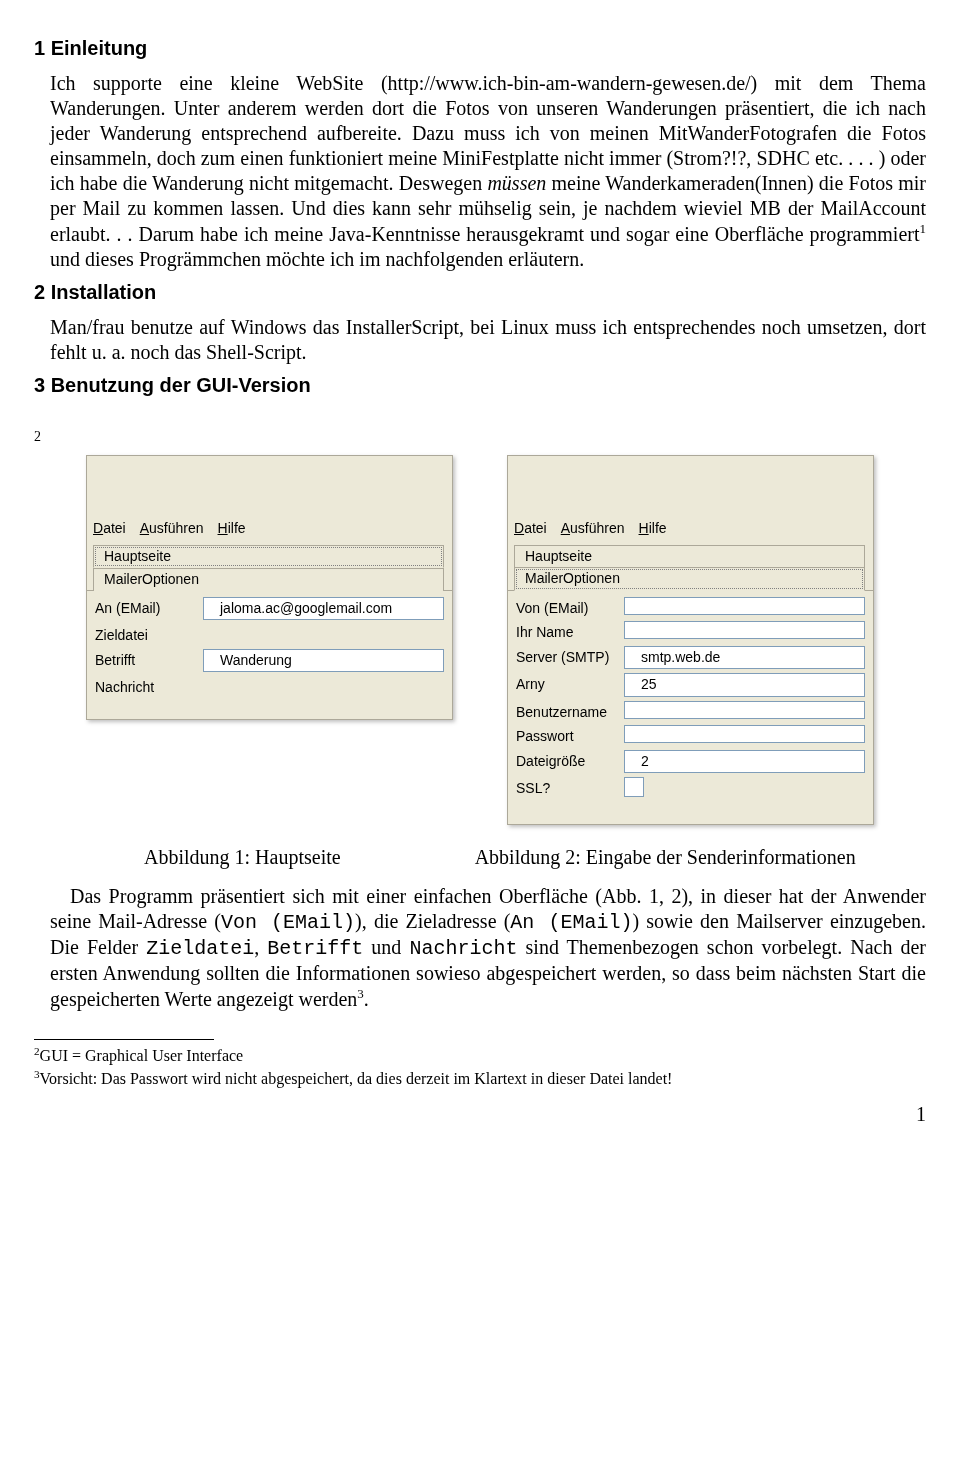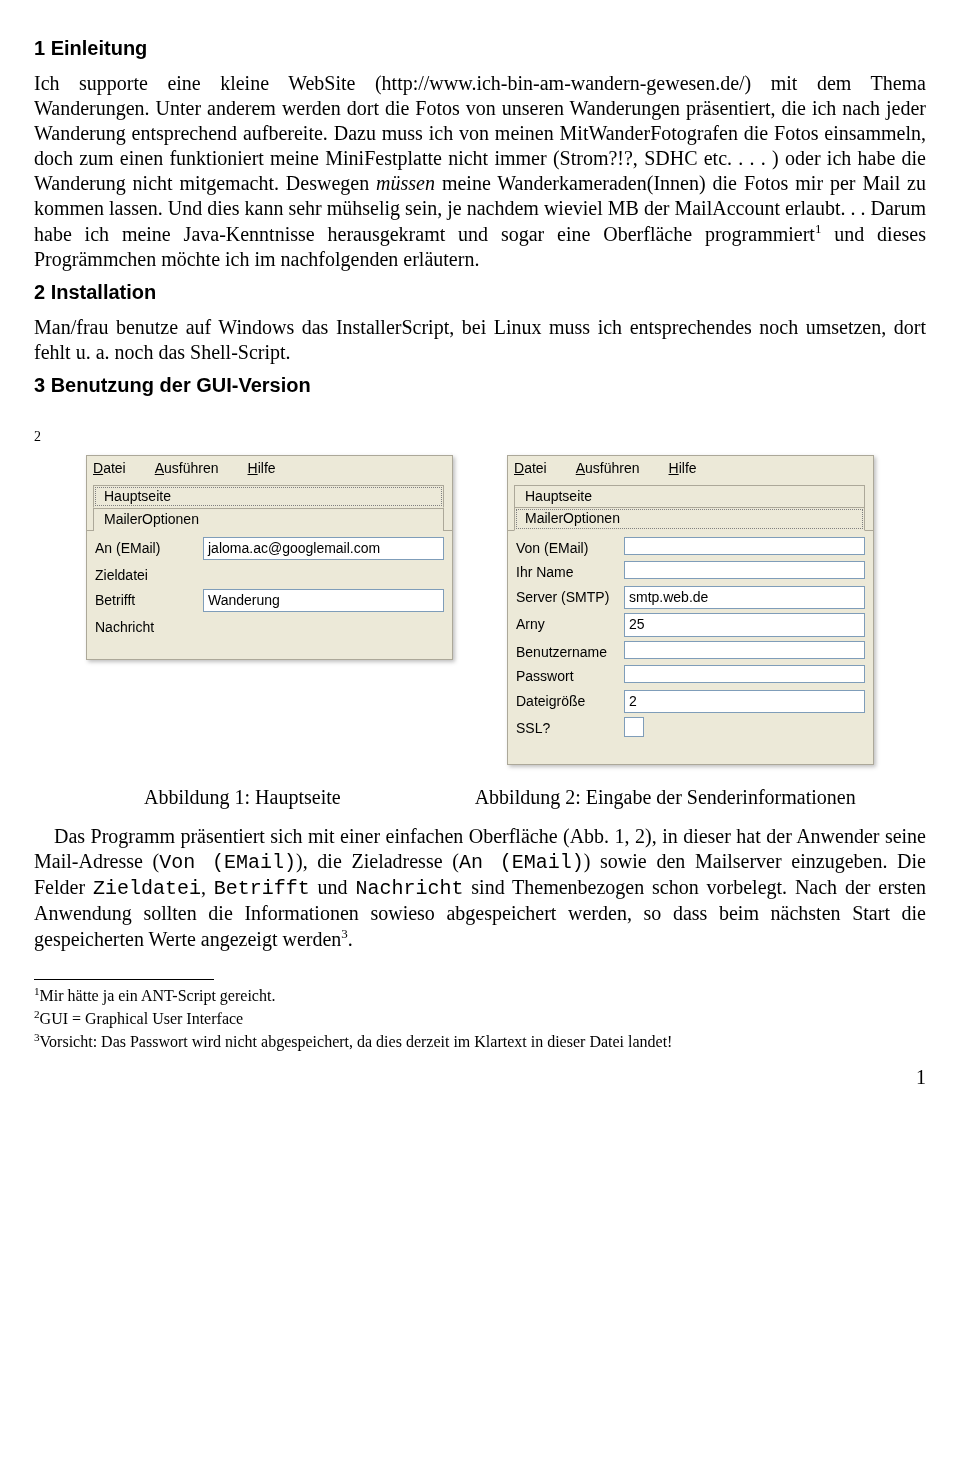--- a/index.html
+++ b/index.html
@@ -12,36 +12,36 @@
     padding: 28px 34px 40px 34px;
     width: 960px;
     box-sizing: border-box;
   }
   h1.sec {
     font-family: Arial, Helvetica, sans-serif;
     font-weight: bold;
     font-size: 20px;
     margin: 8px 0 10px 0;
   }
-  p { margin: 0 0 6px 0; text-align: justify; }
+  p { margin: 0 0 6px 16px; text-align: justify; }
   .ital { font-style: italic; }
   .mono { font-family: "Courier New", Courier, monospace; }
   .fnref { font-size: 0.65em; vertical-align: super; }
   .fnmarker-small { font-size: 14px; margin-top: 30px; }
   .figrow { display: flex; gap: 54px; margin: 10px 0 16px 0; align-items: flex-start; justify-content:center; }
   .appwin {
     width: 365px;
     background: #ece9d8;
     border: 1px solid #aca899;
     box-shadow: 2px 2px 4px rgba(0,0,0,.25);
     font-family: Tahoma, Arial, sans-serif;
     font-size: 14px;
     color: #000;
   }
-  .menubar { padding: 4px 6px 2px 6px; display:flex; gap:29px; }
+  .menubar { padding: 20px 6px 2px 6px; display:flex; gap:14px;margin-top:44px; }
   .m-item { }
   .m-item .ul { text-decoration: underline; }
   .tabbar { display:flex; padding: 4px 6px 0 6px; flex-direction: column; }
   .tab {
     border: 1px solid #aca899;
     border-bottom: none;
     padding: 2px 10px;
     background: #ece9d8;
     margin-right: 2px;
     position: relative;
@@ -58,21 +58,21 @@
     border-top: 1px solid #aca899;
     padding: 6px 8px 18px 8px;
     background: #ece9d8;
   }
   .frow { display:flex; align-items:flex-start; margin-bottom:4px; }
   .flabel { width: 108px; flex:none; padding-top:3px; }
   .finput {
     flex:1;
     background:#fff;
     border:1px solid #7f9db9;
-    padding:2px 4px;
+    padding:2px 16px;
     min-height:18px;
     box-sizing:border-box;
   }
   .ftextarea {
     white-space: pre-line;
     height: 160px;
   }
   .fchk {
     width:18px;height:18px;background:#fff;border:1px solid #7f9db9;display:inline-block;
   }
@@ -182,18 +182,17 @@
   <div class="cap" style="text-align:center;">Abbildung 1: Hauptseite</div>
   <div class="cap cap2">Abbildung 2: Eingabe der Senderinformationen</div>
 </div>
 
 <p style="text-indent:20px;">
   <span>Das Programm präsentiert sich mit einer einfachen Oberfläche (Abb. 1, 2), in dieser hat der Anwender seine Mail-Adresse (</span><span class="mono">Von (EMail)</span><span>), die Zieladresse (</span><span class="mono">An (EMail)</span><span>)</span><span> sowie den Mailserver einzugeben. Die Felder </span><span class="mono">Zieldatei</span><span>, </span><span class="mono">Betrifft</span><span> und </span><span class="mono">Nachricht</span><span> sind Themenbezogen schon vorbelegt. Nach der ersten Anwendung sollten die Informationen sowieso abgespeichert werden, so dass beim nächsten Start die gespeicherten Werte angezeigt werden</span><span class="fnref">3</span><span>.</span>
 </p>
 
 <hr class="fnrule">
 <div class="fnlist">
-  <div><span class="fnum">1</span><span>Mir hätte ja ein ANT-Script gereicht.</span></div>
   <div><span class="fnum">2</span><span>GUI = Graphical User Interface</span></div>
   <div><span class="fnum">3</span><span>Vorsicht: Das Passwort wird nicht abgespeichert, da dies derzeit im Klartext in dieser Datei landet!</span></div>
 </div>
 
 <div class="pageno">1</div>
 
 </body></html>

